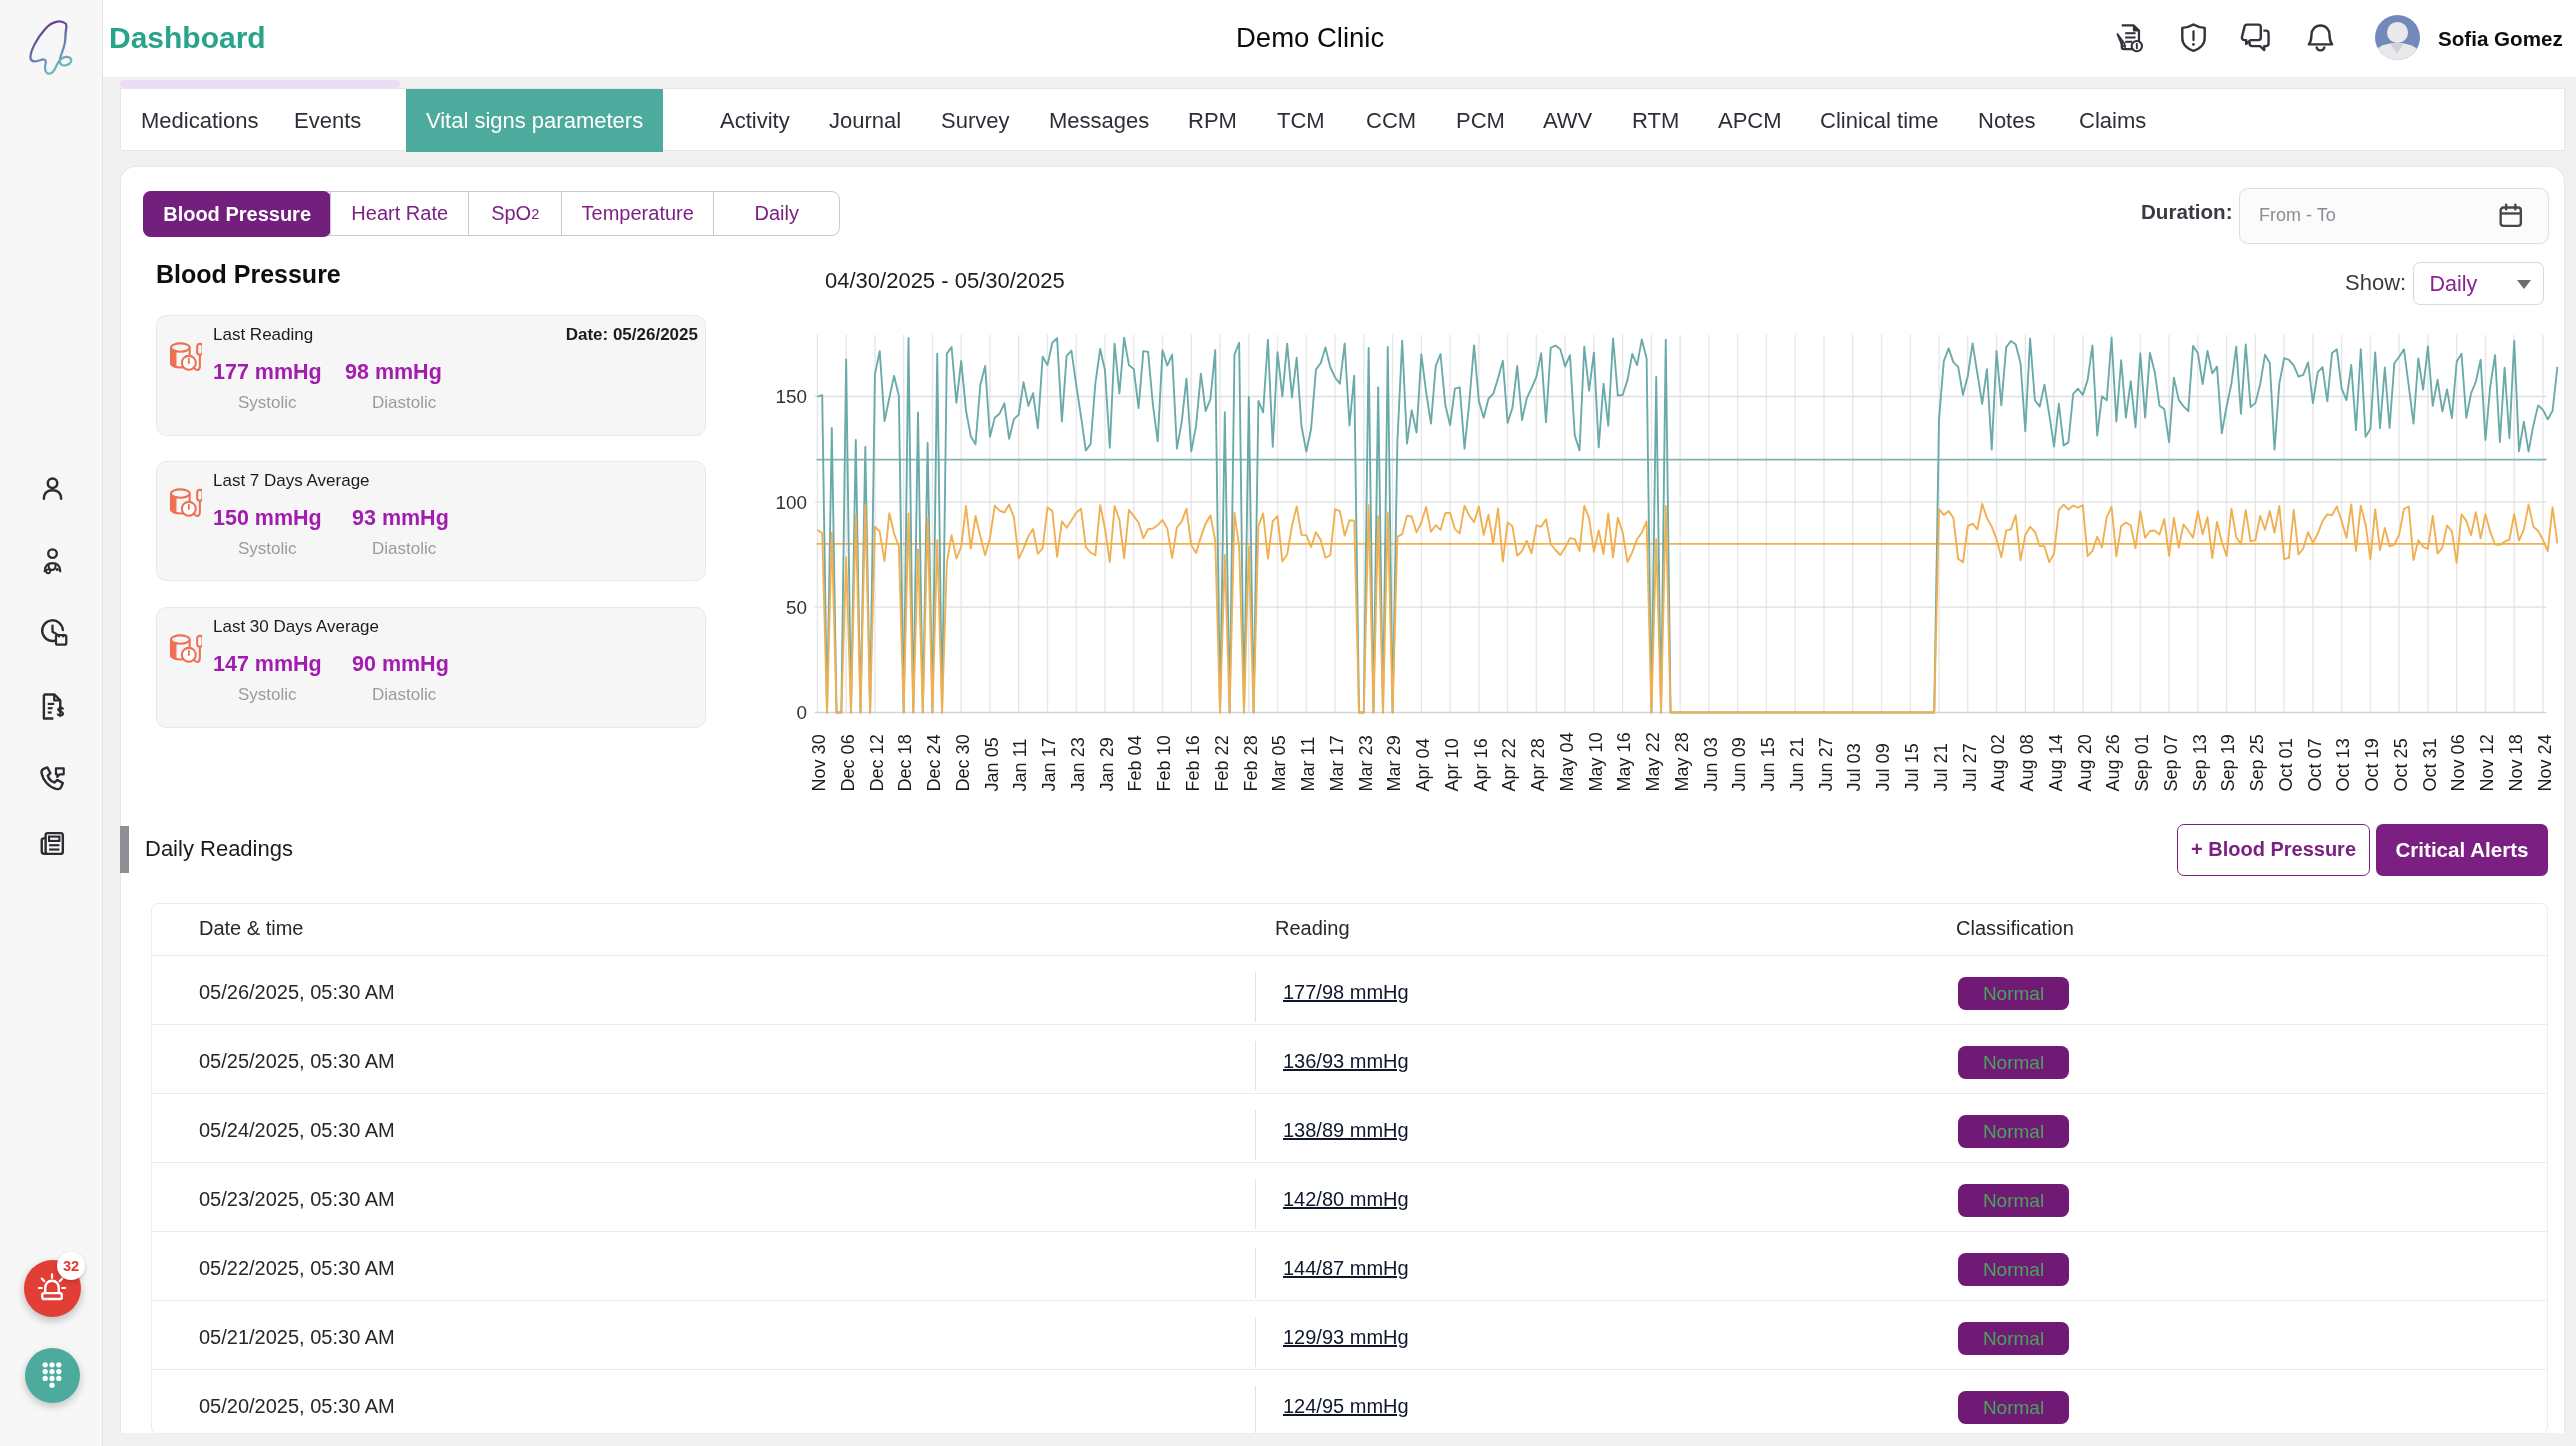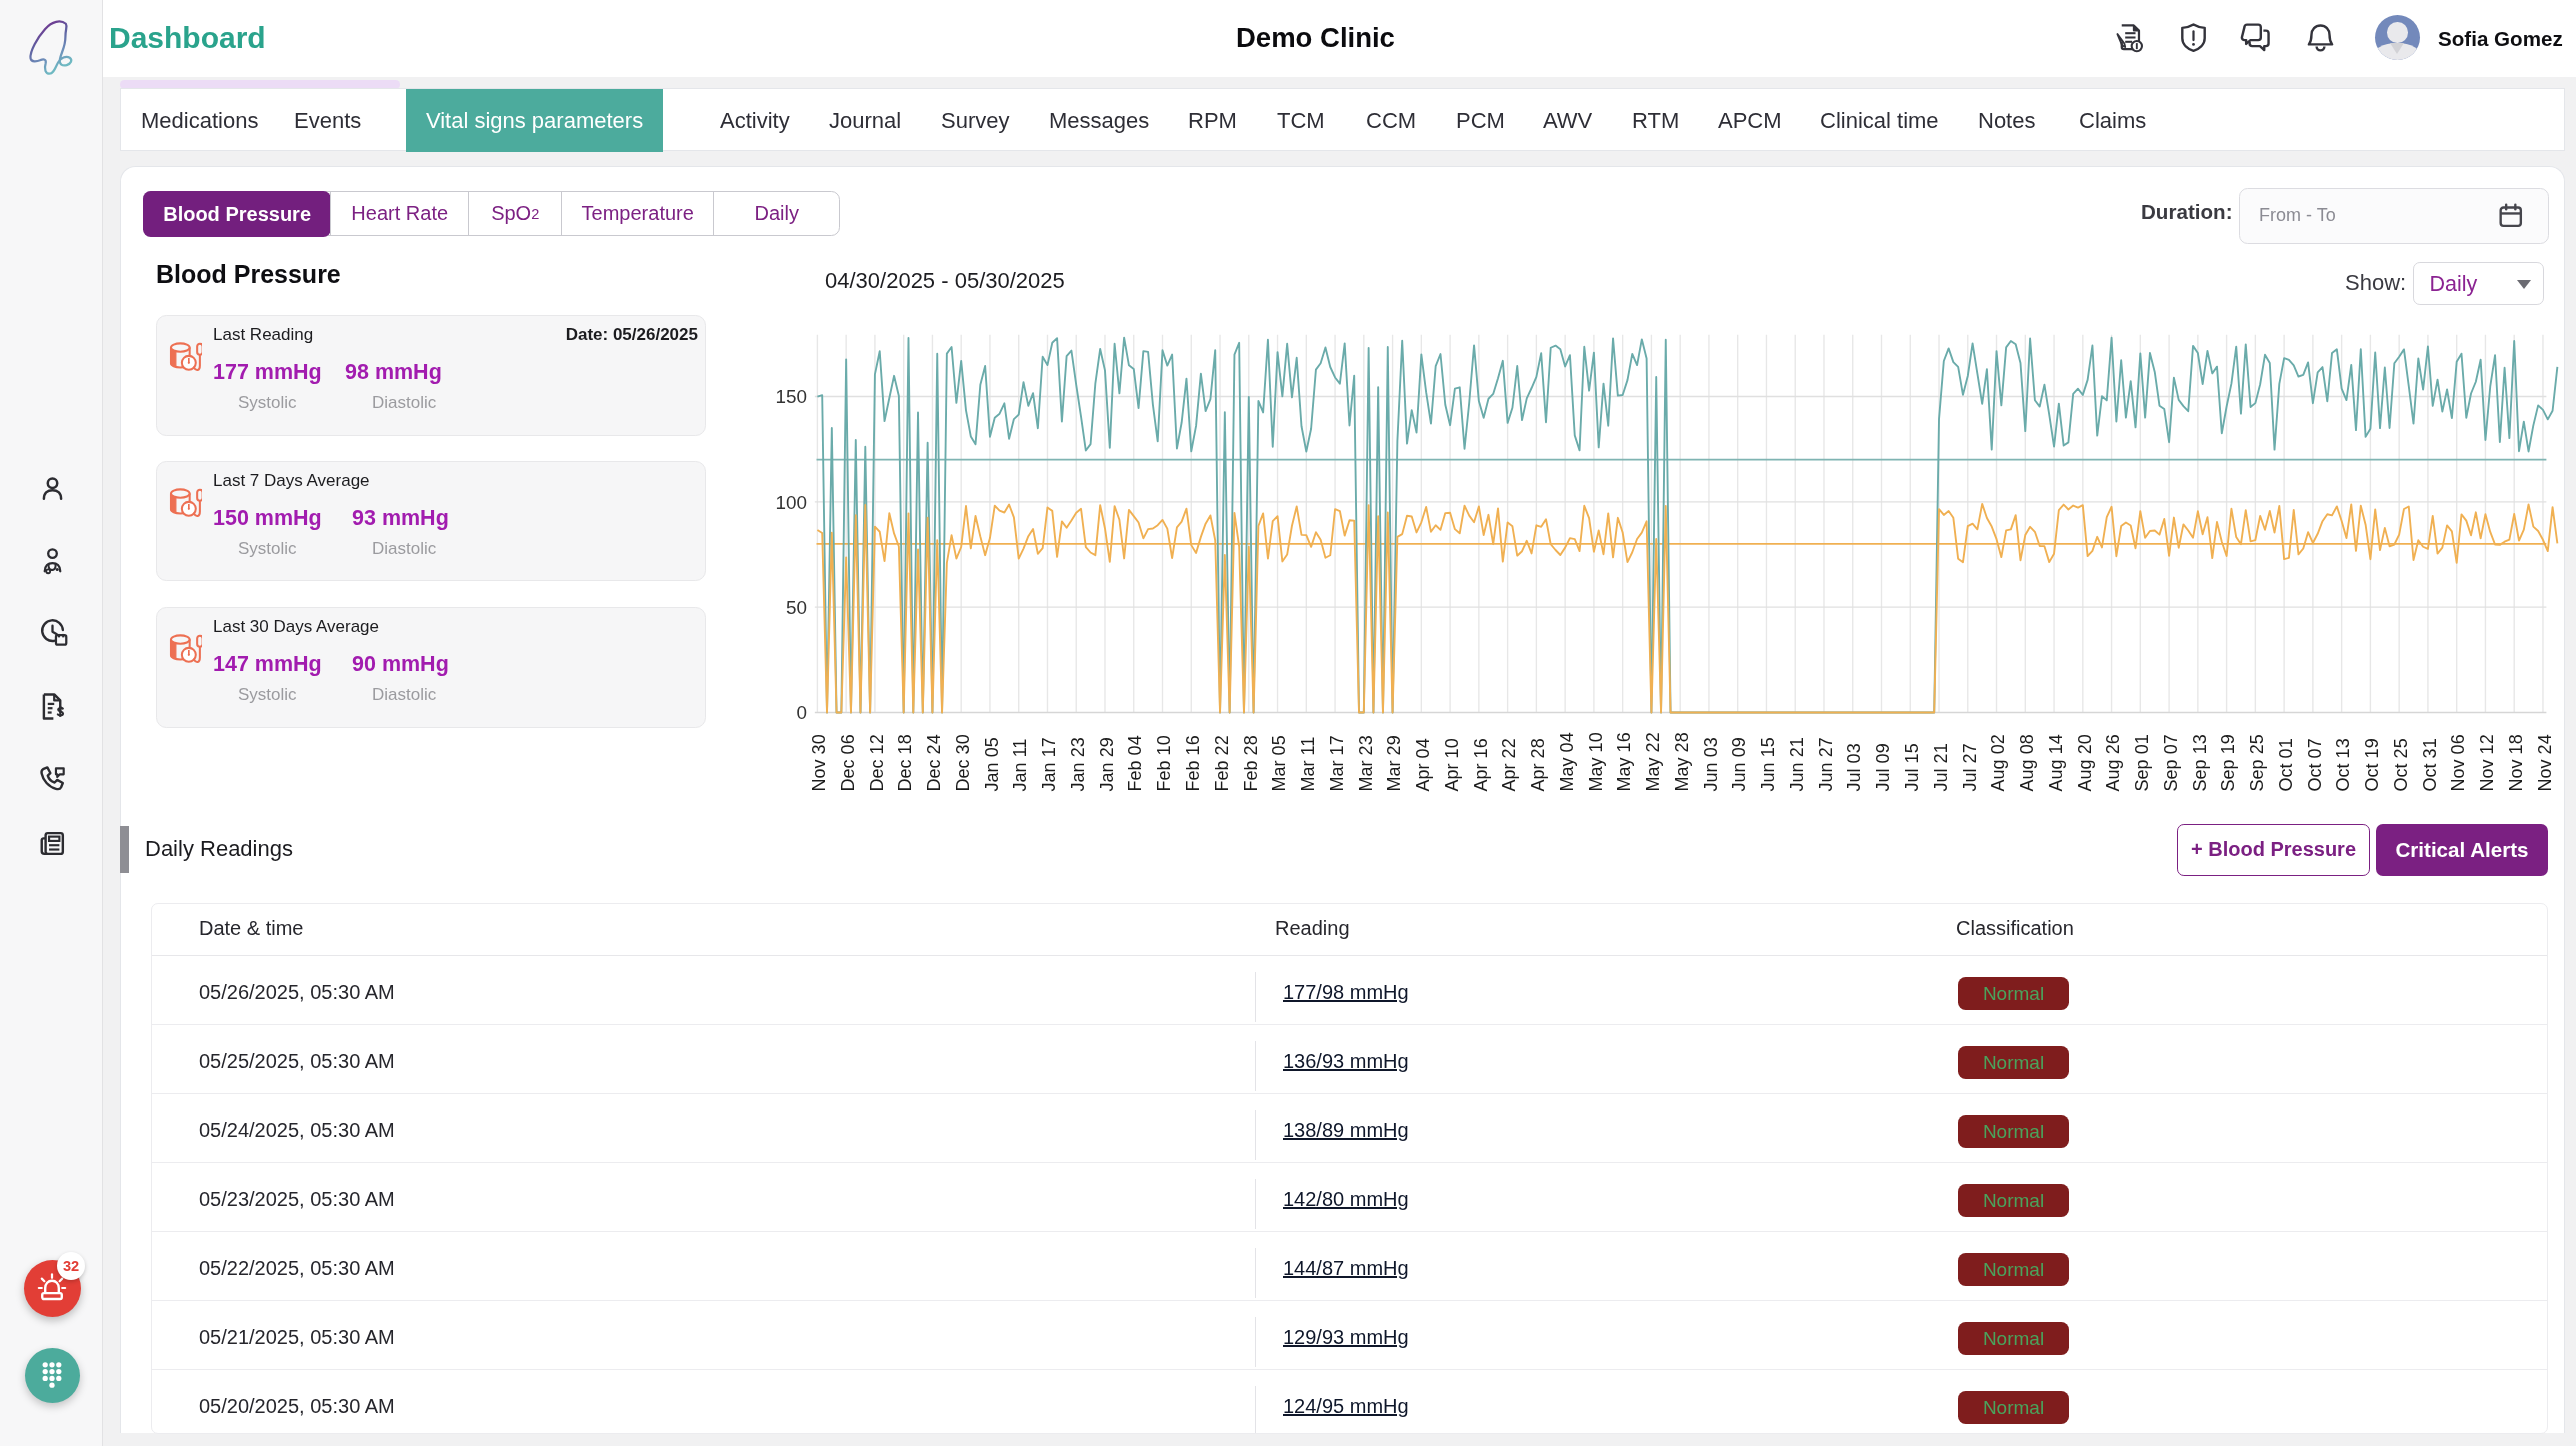--- a/index.html
+++ b/index.html
@@ -3,21 +3,21 @@
 <style>
 * { margin:0; padding:0; box-sizing:border-box; }
 html,body { width:2576px; height:1447px; overflow:hidden; }
 body { font-family:"Liberation Sans", sans-serif; background:#f1f1f2; position:relative; }
 
 .sidebar { position:absolute; left:0; top:0; width:103px; height:1447px; background:#f7f7f8; border-right:1.7px solid #e2e2e4; }
 .sic { position:absolute; left:37px; width:31px; height:31px; }
 
 .header { position:absolute; left:103px; top:0; width:2473px; height:77px; background:#fff; }
 .h-title { position:absolute; left:6px; top:20.6px; font-size:30px; font-weight:bold; color:#2aa38c; }
-.h-clinic { position:absolute; left:1133px; top:22px; font-size:27.5px; font-weight:bold; color:#0b0b0e; }
+.h-clinic { position:absolute; left:1133px; top:22px; font-size:27.5px; font-weight:normal; color:#0b0b0e; }
 .h-name { position:absolute; left:2335px; top:27px; font-size:20.6px; font-weight:bold; color:#0e0e11; white-space:nowrap; }
 .hic { position:absolute; top:21.5px; }
 
 .scrollthumb { position:absolute; left:120px; top:80px; width:280px; height:8.6px; border-radius:4.3px; background:#ecdcf6; }
 .tabbar { position:absolute; left:120px; top:88px; width:2445px; height:63px; background:#fff; border:0.9px solid #e4e6ea; }
 .tab { position:absolute; top:0; height:63px; line-height:64px; font-size:22px; color:#2e2e36; white-space:nowrap; }
 .tab.active { background:#4cab9d; color:#fff; text-align:center; }
 
 .card { position:absolute; left:120px; top:166px; width:2445px; height:1267px; background:#fff; border:0.9px solid #e4e6ea; border-bottom:none; border-radius:15.5px 15.5px 0 0; }
 
@@ -50,21 +50,21 @@
 .btn-crit { position:absolute; left:2255px; top:657px; width:172px; height:52px; border-radius:6.9px; background:#7b2082; color:#fff; font-size:20.6px; font-weight:bold; text-align:center; line-height:52px; white-space:nowrap; }
 
 .table { position:absolute; left:30px; top:736px; width:2397px; height:531px; border:0.9px solid #ececef; border-radius:6.9px; background:#fff; overflow:hidden; }
 .thead { position:relative; height:52px; border-bottom:0.9px solid #e7e7ea; }
 .thead div { position:absolute; top:13px; font-size:20px; font-weight:500; color:#27272d;text-align:center; }
 .trow { position:relative; height:69px; border-bottom:0.9px solid #ececef; }
 .trow .c1 { position:absolute; left:47px; top:25px; font-size:20px; color:#26262c; }
 .trow .c2 { position:absolute; left:1131px; top:25px; font-size:20px; color:#0f172a;text-decoration:underline; }
 .trow .c2::before { content:""; position:absolute; left:-28px; top:-8.6px; height:50px; width:0.9px; background:#e3e3e7; }
 .trow .c3 { position:absolute; left:1806px; top:20.6px; }
-.pill { display:inline-block; width:111px; height:33px; background:#7f1d1d; border-radius:7.7px; color:#4aa35c; font-size:19px; text-align:center; line-height:33px; }
+.pill { display:inline-block; width:111px; height:33px; background:#701a75; border-radius:7.7px; color:#4aa35c; font-size:19px; text-align:center; line-height:33px; }
 </style></head>
 <body>
 
 <div class="sidebar">
 <svg width="57" height="62" viewBox="0 0 66 72" fill="none" style="position:absolute;left:20.6px;top:15.5px">
 <defs>
         <linearGradient id="lg1" x1="0" y1="0" x2="0.45" y2="1">
 <stop offset="0" stop-color="#7c1f87"></stop>
           <stop offset="0.45" stop-color="#5f5fa0"></stop>
           <stop offset="0.75" stop-color="#6d8fba"></stop>

